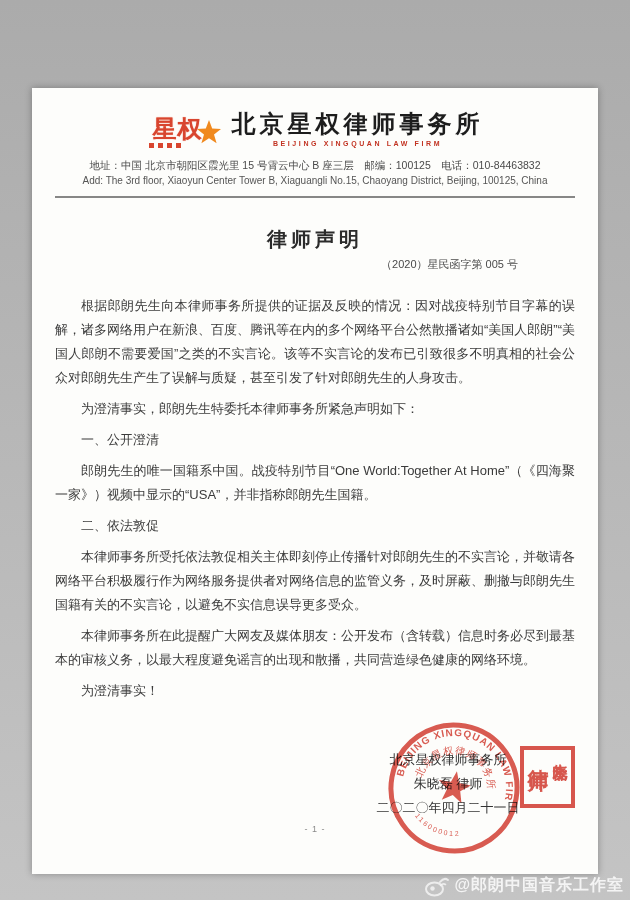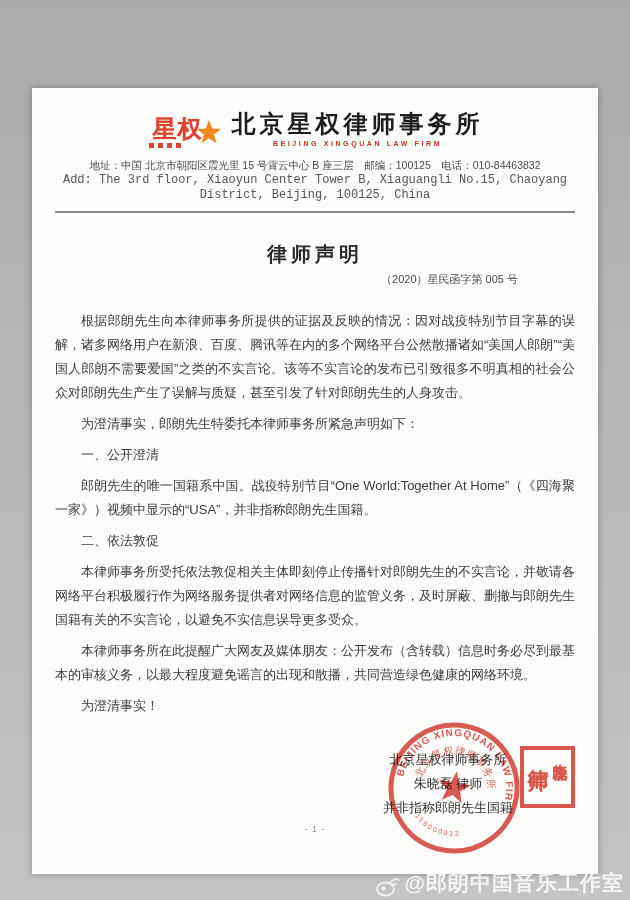--- a/index.html
+++ b/index.html
@@ -30,21 +30,21 @@
   .lh-names { display:flex; flex-direction:column; align-items:center; }
   .firm-cn {
     font-family:"DejaVu Serif", serif; font-weight:bold; font-size:24px;
     letter-spacing:4px; color:#1d1d1d; line-height:1.1;
   }
   .firm-en {
     font-size:7px; font-weight:bold; letter-spacing:2.6px; color:#c23322; margin-top:2px;
   }
   .addr { text-align:center; margin-top:2px; line-height:15px; }
   .addr-cn { font-size:10.5px; color:#4a4a4a; }
-  .addr-en { font-family:Liberation Mono, monospace; font-size:12px; color:#555; }
+  .addr-en { font-family:Liberation Sans, sans-serif; font-size:10px; color:#555; }
   .rule { height:2px; background:#5f5f5f; margin-top:8px; opacity:.75; }
   
   .doc-title {
     text-align:center; margin-top:26px; font-size:20px; font-weight:bold;
     letter-spacing:4px; color:#2b2b2b; line-height:30px;
   }
   .doc-no { text-align:right; padding-right:57px; font-size:11px; color:#4a4a4a; margin-top:2px; line-height:16px; }
   
   .body-text { margin-top:22px; font-size:13px; line-height:24px; color:#3b3b3b; }
   .para { text-indent:2em; text-align:justify; margin-bottom:7px; }
@@ -63,22 +63,22 @@
     border:4px solid #d5453a; color:#d5453a; z-index:2; mix-blend-mode:multiply;
     opacity:.9; display:flex; flex-direction:row-reverse; justify-content:center;
     gap:3px; padding:2px 1px; font-family:"DejaVu Serif", serif; font-weight:bold;
   }
   .seal-square .col { writing-mode:vertical-rl; text-orientation:upright; line-height:1; }
   .col-a { font-size:15px; letter-spacing:1px; }
   .col-b { font-size:21px; letter-spacing:2px; }
   .page-no { position:absolute; top:736px; left:0; width:100%; text-align:center; font-size:9px; color:#8a8a8a; letter-spacing:1px; }
   
   .watermark {
-    position:absolute; right:6px; bottom:3px; display:flex; align-items:flex-end; gap:4px;
-    color:rgba(255,255,255,.82); font-size:21px; font-weight:bold; letter-spacing:1px;
+    position:absolute; right:6px; bottom:3px; display:flex; align-items:flex-start; gap:4px;
+    color:rgba(255,255,255,.82); font-size:16px; font-weight:bold; letter-spacing:1px;
     z-index:3;
   }
   .wm-icon { opacity:.85; }
 </style>
 </head>
 <body>
 
 <div class="paper">
 
   <div class="lh-row">
@@ -116,21 +116,21 @@
     <p class="para">郎朗先生的唯一国籍系中国。战疫特别节目“One World:Together At Home”（《四海聚一家》）视频中显示的“USA”，并非指称郎朗先生国籍。</p>
     <p class="sec-h">二、依法敦促</p>
     <p class="para">本律师事务所受托依法敦促相关主体即刻停止传播针对郎朗先生的不实言论，并敬请各网络平台积极履行作为网络服务提供者对网络信息的监管义务，及时屏蔽、删撤与郎朗先生国籍有关的不实言论，以避免不实信息误导更多受众。</p>
     <p class="para">本律师事务所在此提醒广大网友及媒体朋友：公开发布（含转载）信息时务必尽到最基本的审核义务，以最大程度避免谣言的出现和散播，共同营造绿色健康的网络环境。</p>
     <p class="para">为澄清事实！</p>
   </div>
 
   <div class="sig-block">
     <div>北京星权律师事务所</div>
     <div>朱晓磊  律师</div>
-    <div>并非指称郎朗先生国籍</div>
+    <div>二〇二〇年四月二十一日</div>
   </div>
 
   <svg class="seal-circle" viewBox="0 0 140 140">
     <circle cx="70" cy="70" r="63" fill="none" stroke="#d5453a" stroke-width="5"></circle>
     <defs>
       <path id="arcTop" d="M 70,70 m -52,0 a 52,52 0 1,1 104,0"></path>
       <path id="arcInner" d="M 70,70 m -34,0 a 34,34 0 1,1 68,0"></path>
       <path id="arcBottom" d="M 70,70 m -48,0 a 48,48 0 1,0 96,0"></path>
     </defs>
     <text font-size="10" font-weight="bold" fill="#d5453a" letter-spacing="1">

